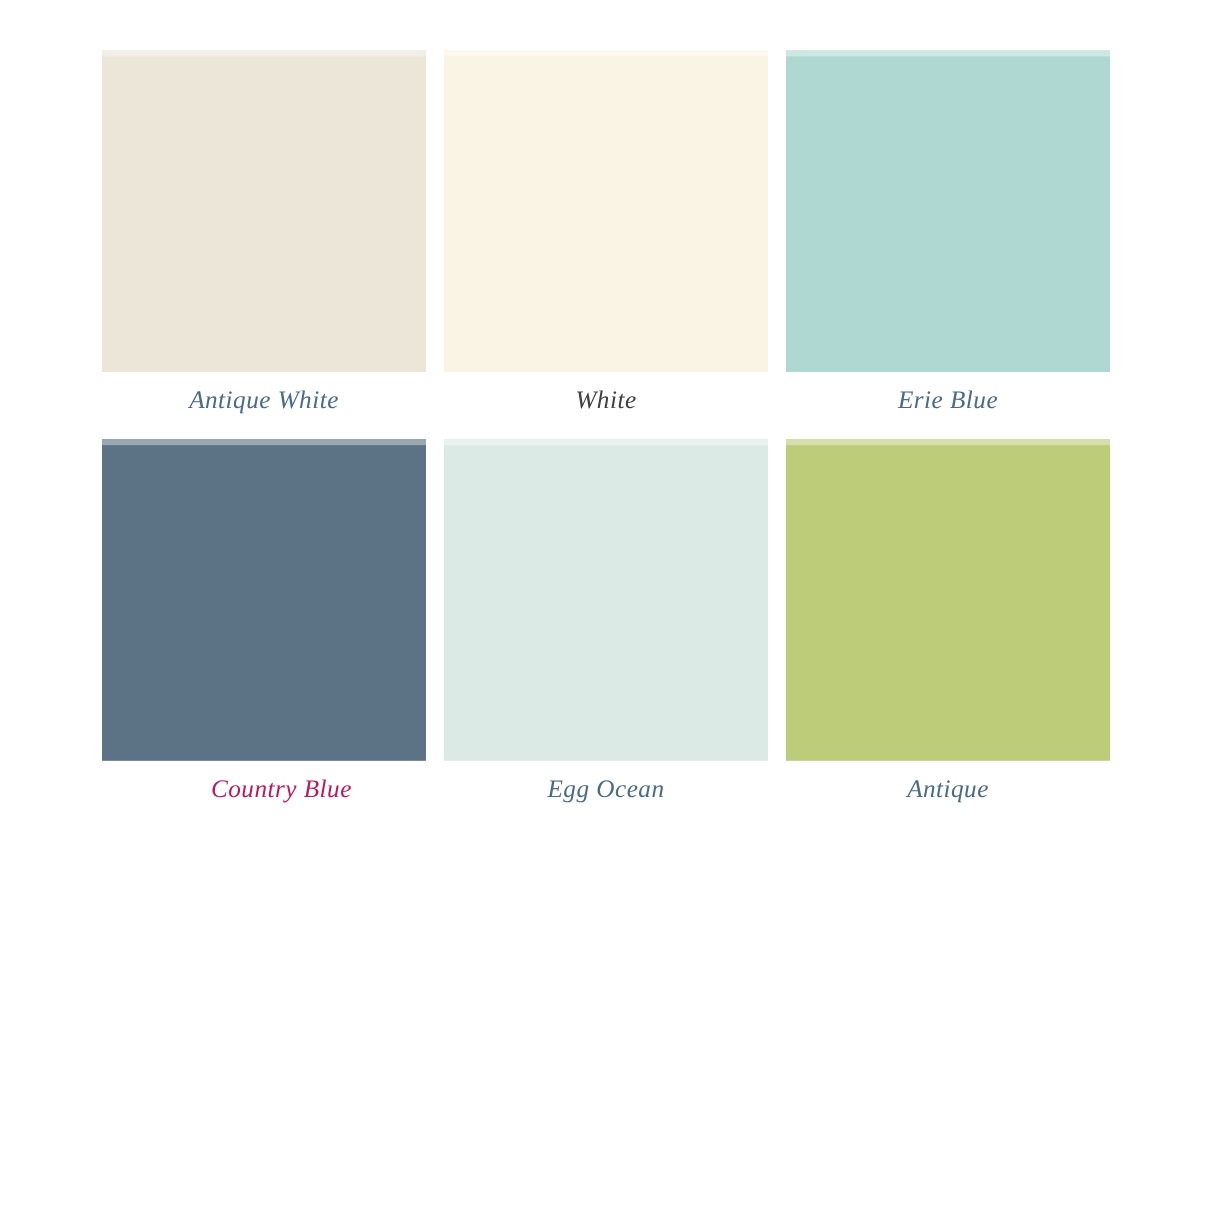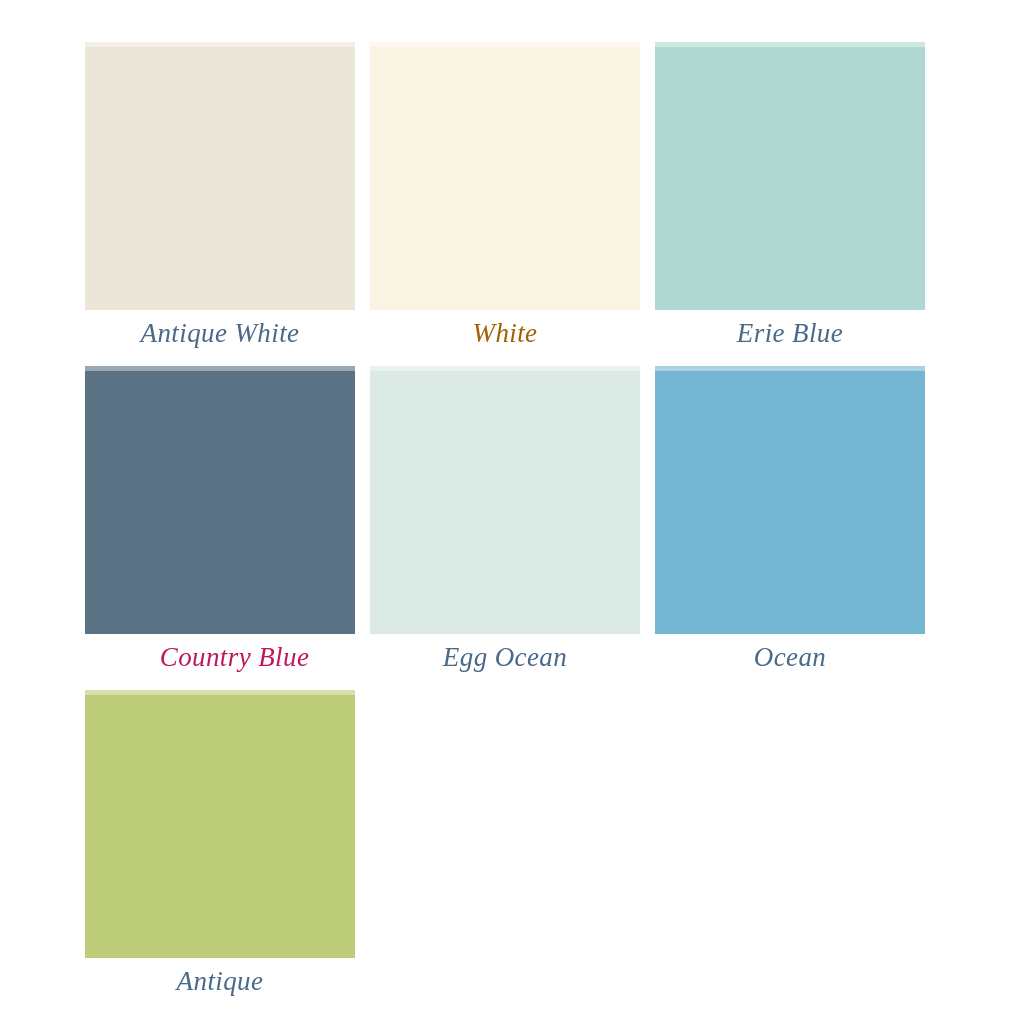--- a/index.html
+++ b/index.html
@@ -53,63 +53,59 @@
     right: 0;
     height: 5px;
     background: rgba(255, 255, 255, 0.38);
     pointer-events: none;
   }
 
   .swatch-label {
     margin-top: 11px;
     font-family: "Liberation Serif", "DejaVu Serif", serif;
     font-style: italic;
-    font-size: 27px;
+    font-size: 21px;
     line-height: 25px;
     letter-spacing: 0.4px;
     color: #4a6a8a;
     text-align: center;
     white-space: nowrap;
   }
 </style>
 </head>
 <body style="background-color: rgb(255, 255, 255);">
 
 <div id="palette-board">
   <div class="swatch-grid">
 
     <div class="swatch-cell">
       <div class="swatch-chip" style="background-color: rgb(236, 230, 216);"></div>
       <div class="swatch-label" style="color: rgb(74, 106, 138);">Antique White</div>
     </div>
 
     <div class="swatch-cell">
       <div class="swatch-chip" style="background-color: rgb(250, 244, 228);"></div>
-      <div class="swatch-label" style="color: #a16207;">White</div>
+      <div class="swatch-label" style="color: #404040;">White</div>
     </div>
 
     <div class="swatch-cell">
       <div class="swatch-chip" style="background-color: rgb(175, 216, 210);"></div>
       <div class="swatch-label" style="color: rgb(74, 106, 138); font-style: italic;">Erie Blue</div>
     </div>
 
     <div class="swatch-cell">
       <div class="swatch-chip" style="background-color: rgb(91, 115, 133);"></div>
       <div class="swatch-label" style="color: #be185d; margin-left: 29px;">Country Blue</div>
     </div>
 
     <div class="swatch-cell">
       <div class="swatch-chip" style="background-color: rgb(220, 234, 229);"></div>
       <div class="swatch-label" style="color: rgb(74, 106, 138);">Egg Ocean</div>
     </div>
 
-    <div class="swatch-cell">
-      <div class="swatch-chip" style="background-color: rgb(116, 182, 210);"></div>
-      <div class="swatch-label" style="color: rgb(74, 106, 138);">Ocean</div>
-    </div>
 
     <div class="swatch-cell">
       <div class="swatch-chip" style="background-color: rgb(189, 204, 121);"></div>
       <div class="swatch-label" style="color: rgb(74, 106, 138);">Antique</div>
     </div>
 
   </div>
 </div>
 
 </body></html>

